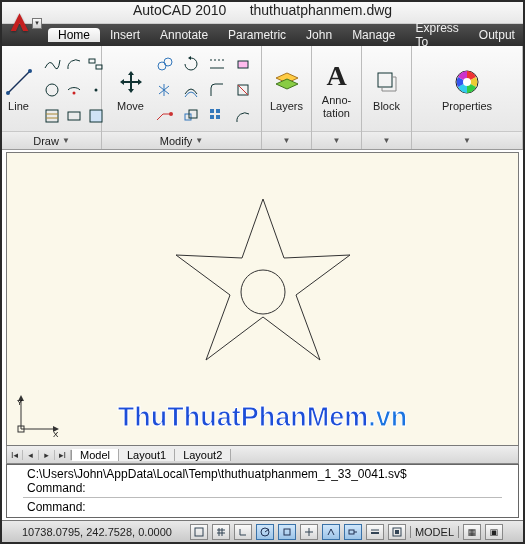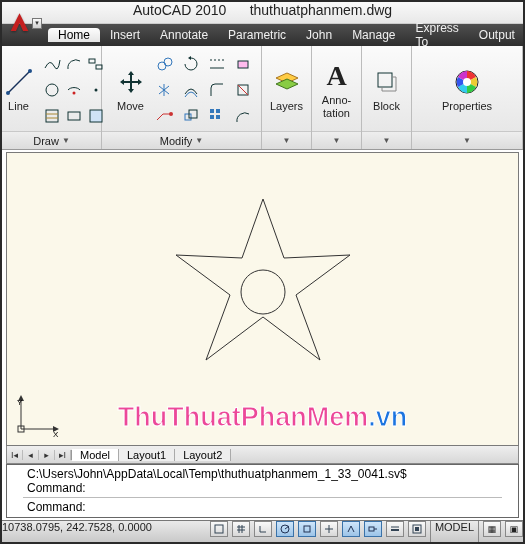--- a/index.html
+++ b/index.html
@@ -39,28 +39,28 @@
 .tabbar { position:absolute; left:4px; right:4px; bottom:78px; height:18px; background: linear-gradient(#efefef,#d7d7d7); border:1px solid #888; border-top:none; display:flex; align-items:center; font-size:11px;}
 .tabbar .nav{display:flex; border-right:1px solid #999;}
 .tabbar .nav span{width:16px; text-align:center; border-right:1px solid #bbb; cursor:pointer; font-size:9px; color:#333;}
 .tabbar .t{padding:0 8px; border-right:1px solid #aaa; background:#fff; cursor:pointer;}
 .tabbar .t.lay{background:#eee;}
 
 .cmdwin { position:absolute; left:4px; right:4px; bottom:24px; height:54px; background:#fff; border:1px solid #666; font-family: "Courier New", monospace; font-size:12px; padding:2px 20px; overflow:hidden;}
 .cmdwin .line{white-space:nowrap; overflow:hidden; text-overflow:clip;}
 .cmdwin hr{border:none;border-top:1px solid #bbb; margin:2px -4px;}
 
-.statusbar { position:absolute; left:0; right:0; bottom:0; height:22px; background: linear-gradient(#eaeaea,#c9c9c9); border-top:1px solid #777; display:flex; font-size:11px; color:#222; gap:4px; padding:0 0;}
+.statusbar { position:absolute; left:0; right:0; bottom:0; height:22px; background: linear-gradient(#eaeaea,#c9c9c9); border-top:1px solid #777; display:flex; align-items:center; font-size:11px; color:#222; gap:4px; padding:0 20px;}
 .statusbar .status-btn{width:18px;height:16px;border:1px solid #888;background:linear-gradient(#fafafa,#d8d8d8);display:flex;align-items:center;justify-content:center;font-size:9px;cursor:pointer;}
 .statusbar .status-btn.on{background:linear-gradient(#cfe6fb,#9cc4e8);border-color:#3a72a8;}
 .statusbar .model{padding:0 4px;border-left:1px solid #888;border-right:1px solid #888;}
 .spacer{flex:1}
 
 .watermark { position:absolute; left:50%; top:400px; transform:translateX(-50%); font-family: Arial Black, Arial, sans-serif; font-weight: 900; font-size: 27px; pointer-events:none; white-space:nowrap;}
-.watermark .g{color:#ec4899;margin-top:13px; -webkit-text-stroke:1px #fff;}
+.watermark .g{color:#1d4ed8;margin-top:13px; -webkit-text-stroke:1px #fff;}
 .watermark .b{color:#1b74e0; -webkit-text-stroke:1px #fff;}
 </style>
 </head>
 <body>
 
 <div class="app-logo">
   <svg width="26" height="26" viewBox="0 0 26 26">
       <path d="M13 2 L23 22 L17 22 L13 13 L9 22 L3 22 Z" fill="#c41f1f"></path>
     </svg>
   <span class="dd">▾</span>

